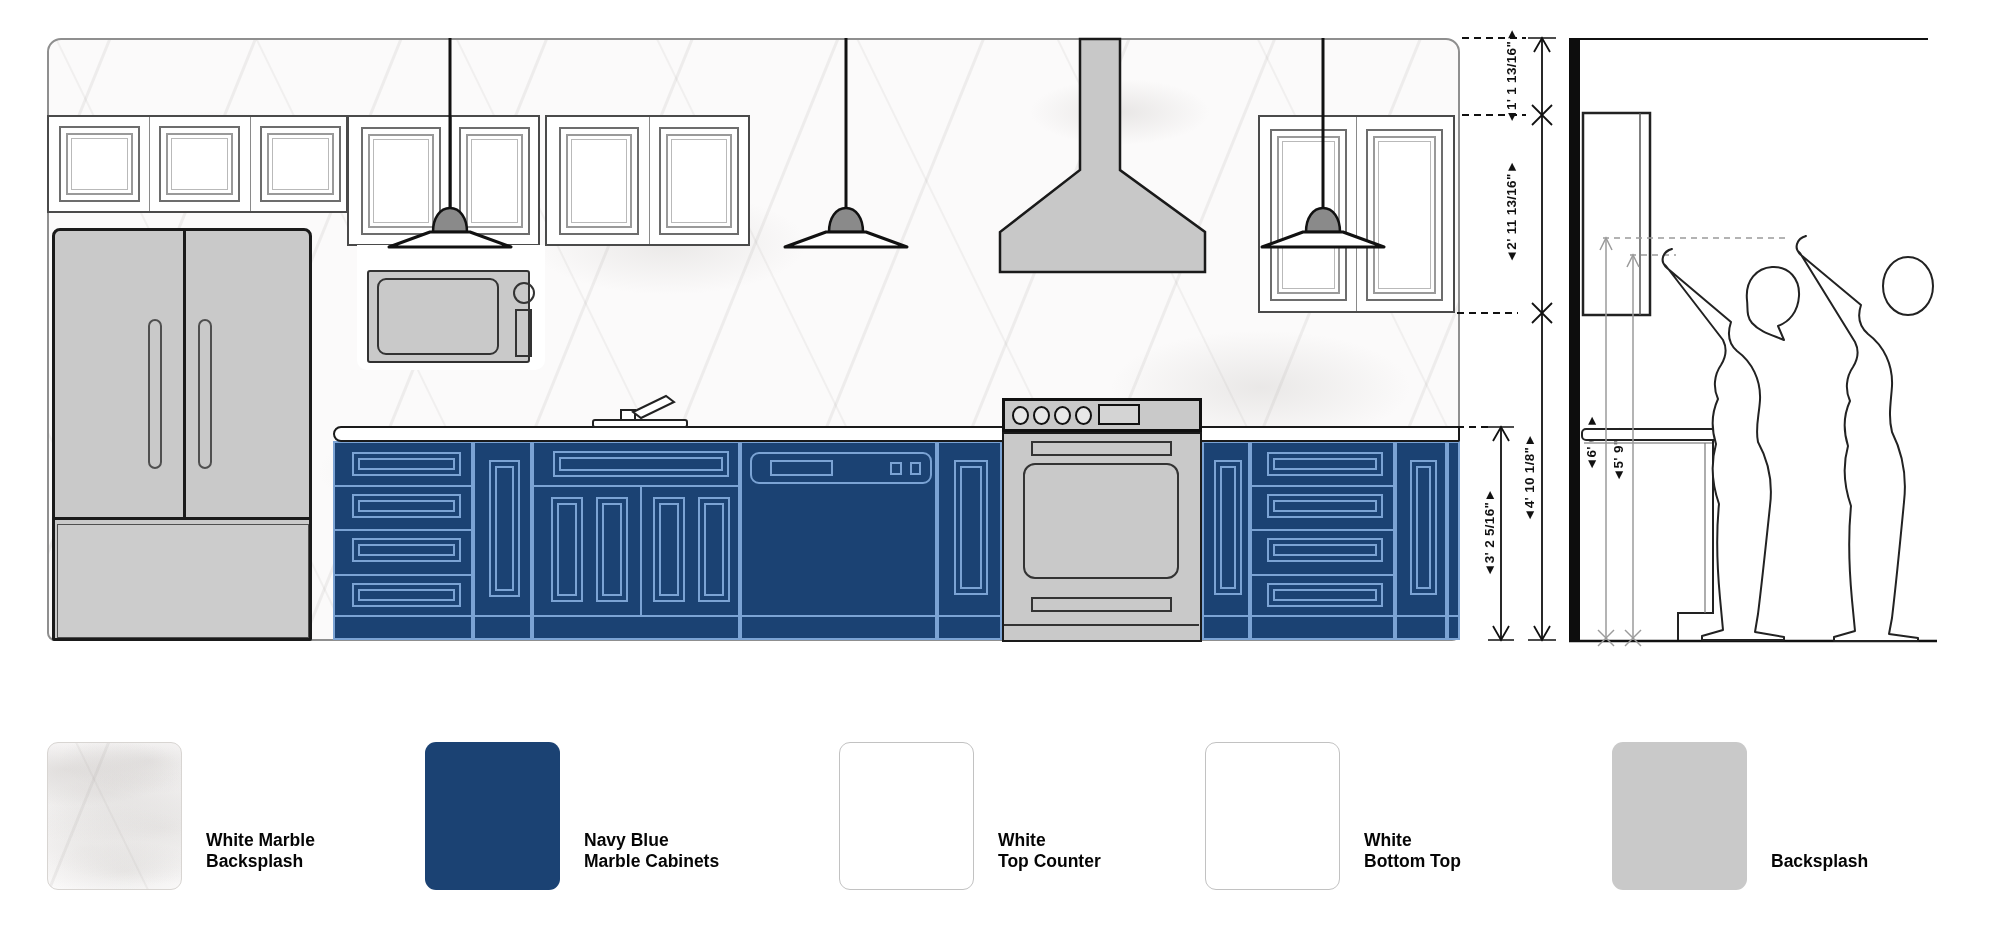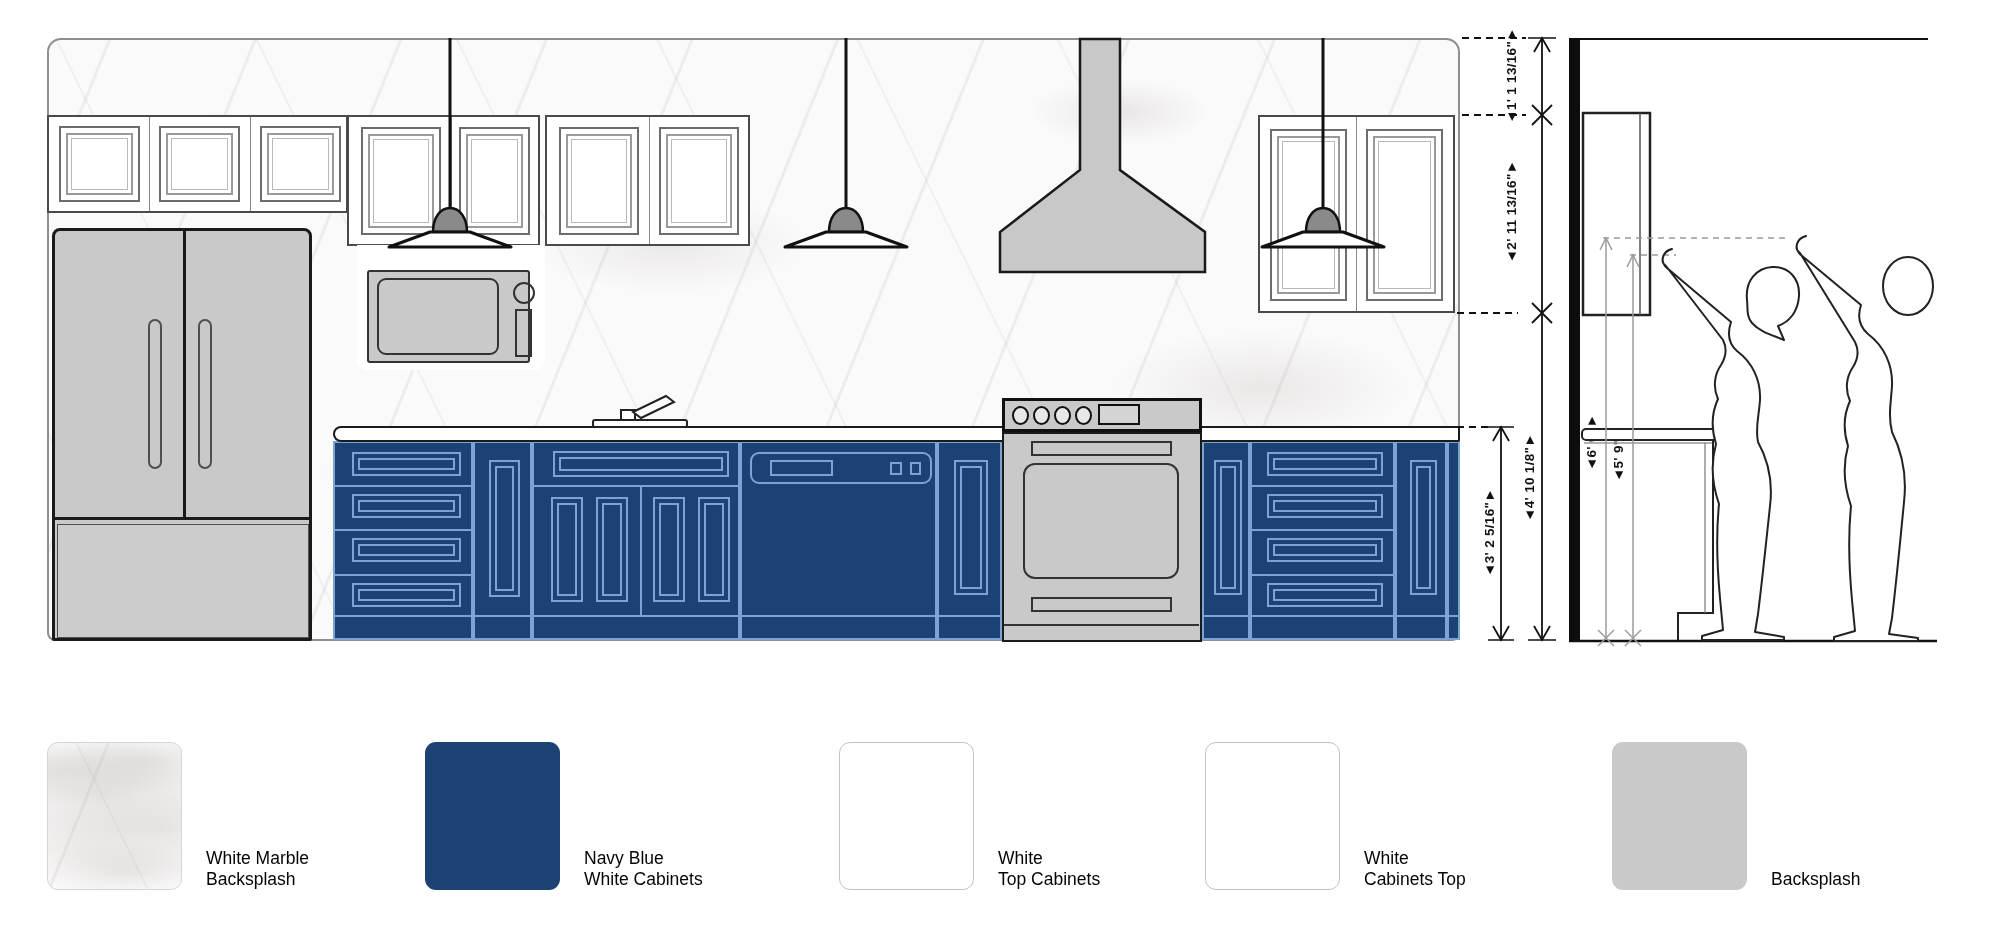--- a/index.html
+++ b/index.html
@@ -38,21 +38,21 @@
   
   .appl{background:#c9c9c9;box-sizing:border-box;}
 
   
   .dimlab{position:absolute;width:160px;text-align:center;font-size:13.5px;font-weight:700;
           color:#111;transform:rotate(-90deg);letter-spacing:.3px;white-space:nowrap;}
 
   
   .leg-item{position:absolute;top:742px;height:148px;display:flex;align-items:flex-end;}
   .leg-swatch{width:135px;height:148px;border-radius:11px;box-sizing:border-box;flex:none;}
-  .leg-text{margin-left:24px;margin-bottom:0;font-size:17.5px;line-height:21px;font-weight:400;color:#050505;white-space:nowrap;}
+  .leg-text{margin-left:24px;margin-bottom:18px;font-size:17.5px;line-height:21px;font-weight:700;color:#050505;white-space:nowrap;}
 </style>
 </head>
 <body>
 
 <div class="abs marble" style="left:47px;top:38px;width:1413px;height:603px;border:2px solid #8f8f8f;
             border-radius:14px 14px 8px 8px;box-sizing:border-box;"></div>
 
 <div class="abs ugroup" style="left:47px;top:115px;width:301px;height:98px;">
   <div class="udoor" style="left:10px;top:9px;width:81px;height:76px;"></div>
   <div class="udoor" style="left:110px;top:9px;width:81px;height:76px;"></div>
@@ -288,35 +288,35 @@
   <div class="leg-swatch marble" style="border:1px solid #d8d5d2;"></div>
   <div class="leg-text">
     <div>White Marble</div>
     <div>Backsplash</div>
   </div>
 </div>
 <div class="leg-item" style="left:425px;">
   <div class="leg-swatch" style="background:#1b4273;"></div>
   <div class="leg-text">
     <div>Navy Blue</div>
-    <div>White Cabinets</div>
+    <div>Marble Cabinets</div>
   </div>
 </div>
 <div class="leg-item" style="left:839px;">
   <div class="leg-swatch" style="background:#ffffff;border:1.5px solid #c2c2c2;"></div>
   <div class="leg-text">
     <div>White</div>
-    <div>Top Cabinets</div>
+    <div>Top Counter</div>
   </div>
 </div>
 <div class="leg-item" style="left:1205px;">
   <div class="leg-swatch" style="background:#ffffff;border:1.5px solid #c2c2c2;"></div>
   <div class="leg-text">
     <div>White</div>
-    <div>Cabinets Top</div>
+    <div>Bottom Top</div>
   </div>
 </div>
 <div class="leg-item" style="left:1612px;">
   <div class="leg-swatch" style="background:#c9c9c9;"></div>
   <div class="leg-text">
     <div>Backsplash</div>
     <div></div>
   </div>
 </div>
 

